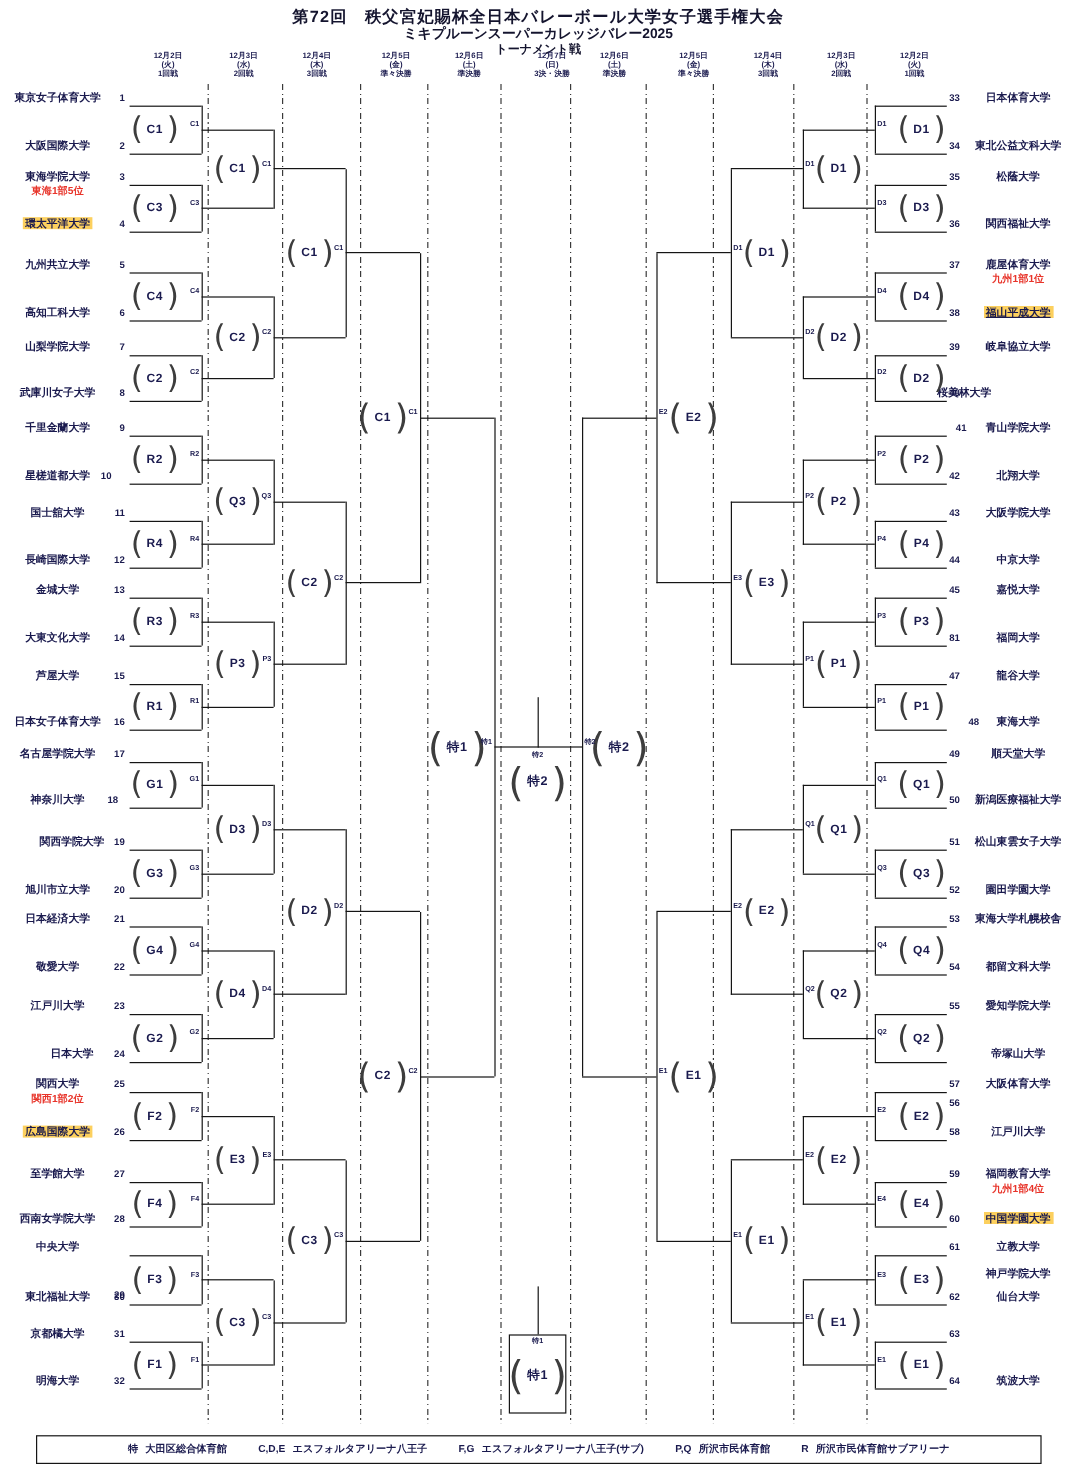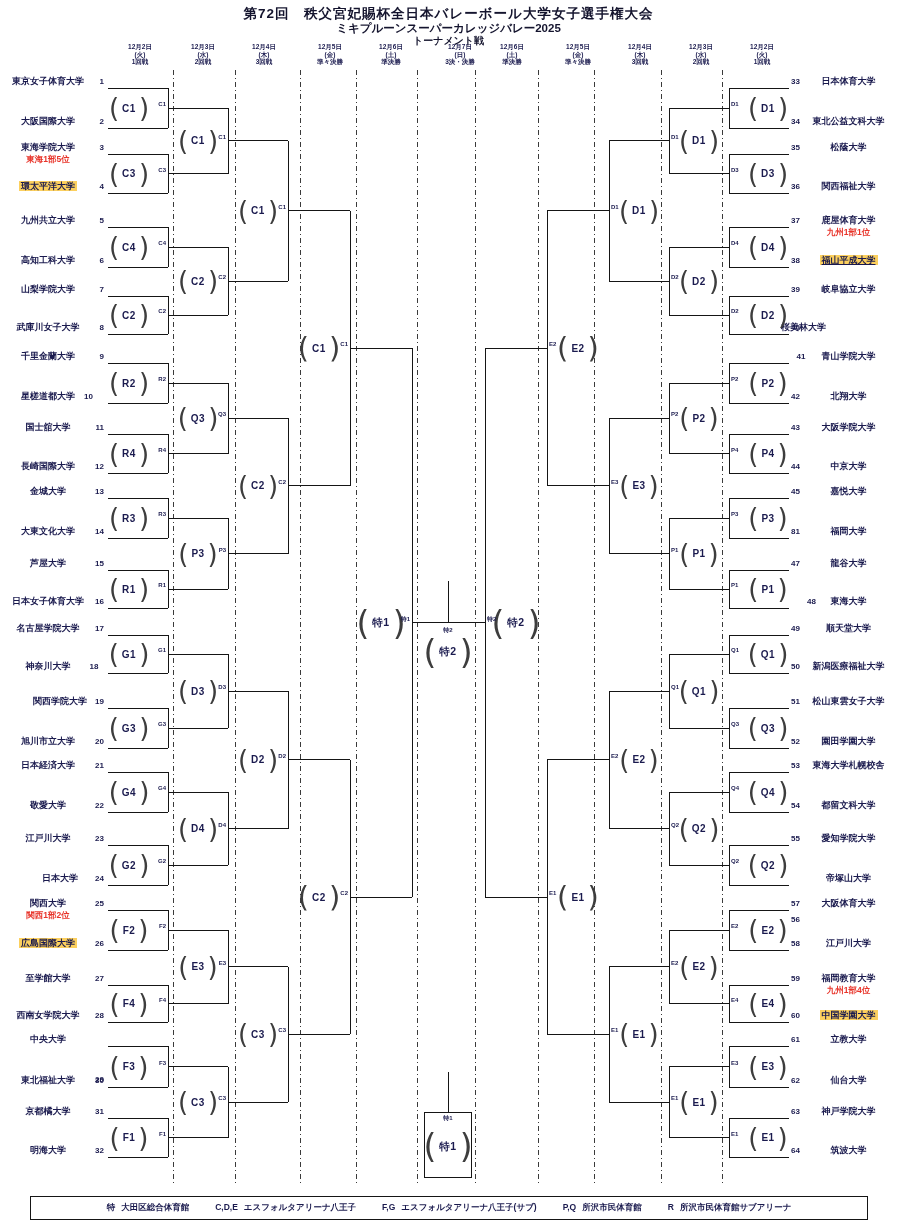--- a/index.html
+++ b/index.html
@@ -542,21 +542,21 @@
     <div class="ln" style="left: 729px; top: 984.5px; width: 60px; height: 1px;"></div>
     <div class="tname" style="left: 800px; top: 1009px; width: 97px;"><span class="hl">中国学園大学</span></div>
     <div class="num" style="left: 791px; top: 1011px; width: 20px; text-align: left;">60</div>
     <div class="ln" style="left: 729px; top: 1021.5px; width: 60px; height: 1px;"></div>
     <div class="tname" style="left: 800px; top: 1033px; width: 97px;"><span>立教大学</span></div>
     <div class="num" style="left: 791px; top: 1035px; width: 20px; text-align: left;">61</div>
     <div class="ln" style="left: 729px; top: 1045.5px; width: 60px; height: 1px;"></div>
     <div class="tname" style="left: 800px; top: 1074px; width: 97px;"><span>仙台大学</span></div>
     <div class="num" style="left: 791px; top: 1076px; width: 20px; text-align: left;">62</div>
     <div class="ln" style="left: 729px; top: 1086.5px; width: 60px; height: 1px;"></div>
-    <div class="tname" style="left: 800px; top: 1105px; width: 97px;"><span>神戸学院大学</span></div>
+    <div class="tname" style="left: 800px; top: 1055px; width: 97px;"><span>神戸学院大学</span></div>
     <div class="num" style="left: 791px; top: 1107px; width: 20px; text-align: left;">63</div>
     <div class="ln" style="left: 729px; top: 1117.5px; width: 60px; height: 1px;"></div>
     <div class="tname" style="left: 800px; top: 1144px; width: 97px;"><span>筑波大学</span></div>
     <div class="num" style="left: 791px; top: 1146px; width: 20px; text-align: left;">64</div>
     <div class="ln" style="left: 729px; top: 1156.5px; width: 60px; height: 1px;"></div>
     <div class="ln" style="left: 728.5px; top: 88px; width: 1px; height: 40px;"></div>
     <div class="match" style="left: 768px; top: 108px;">
       <span class="p">(</span>
       <span class="lb">D1</span>
       <span class="p">)</span>

